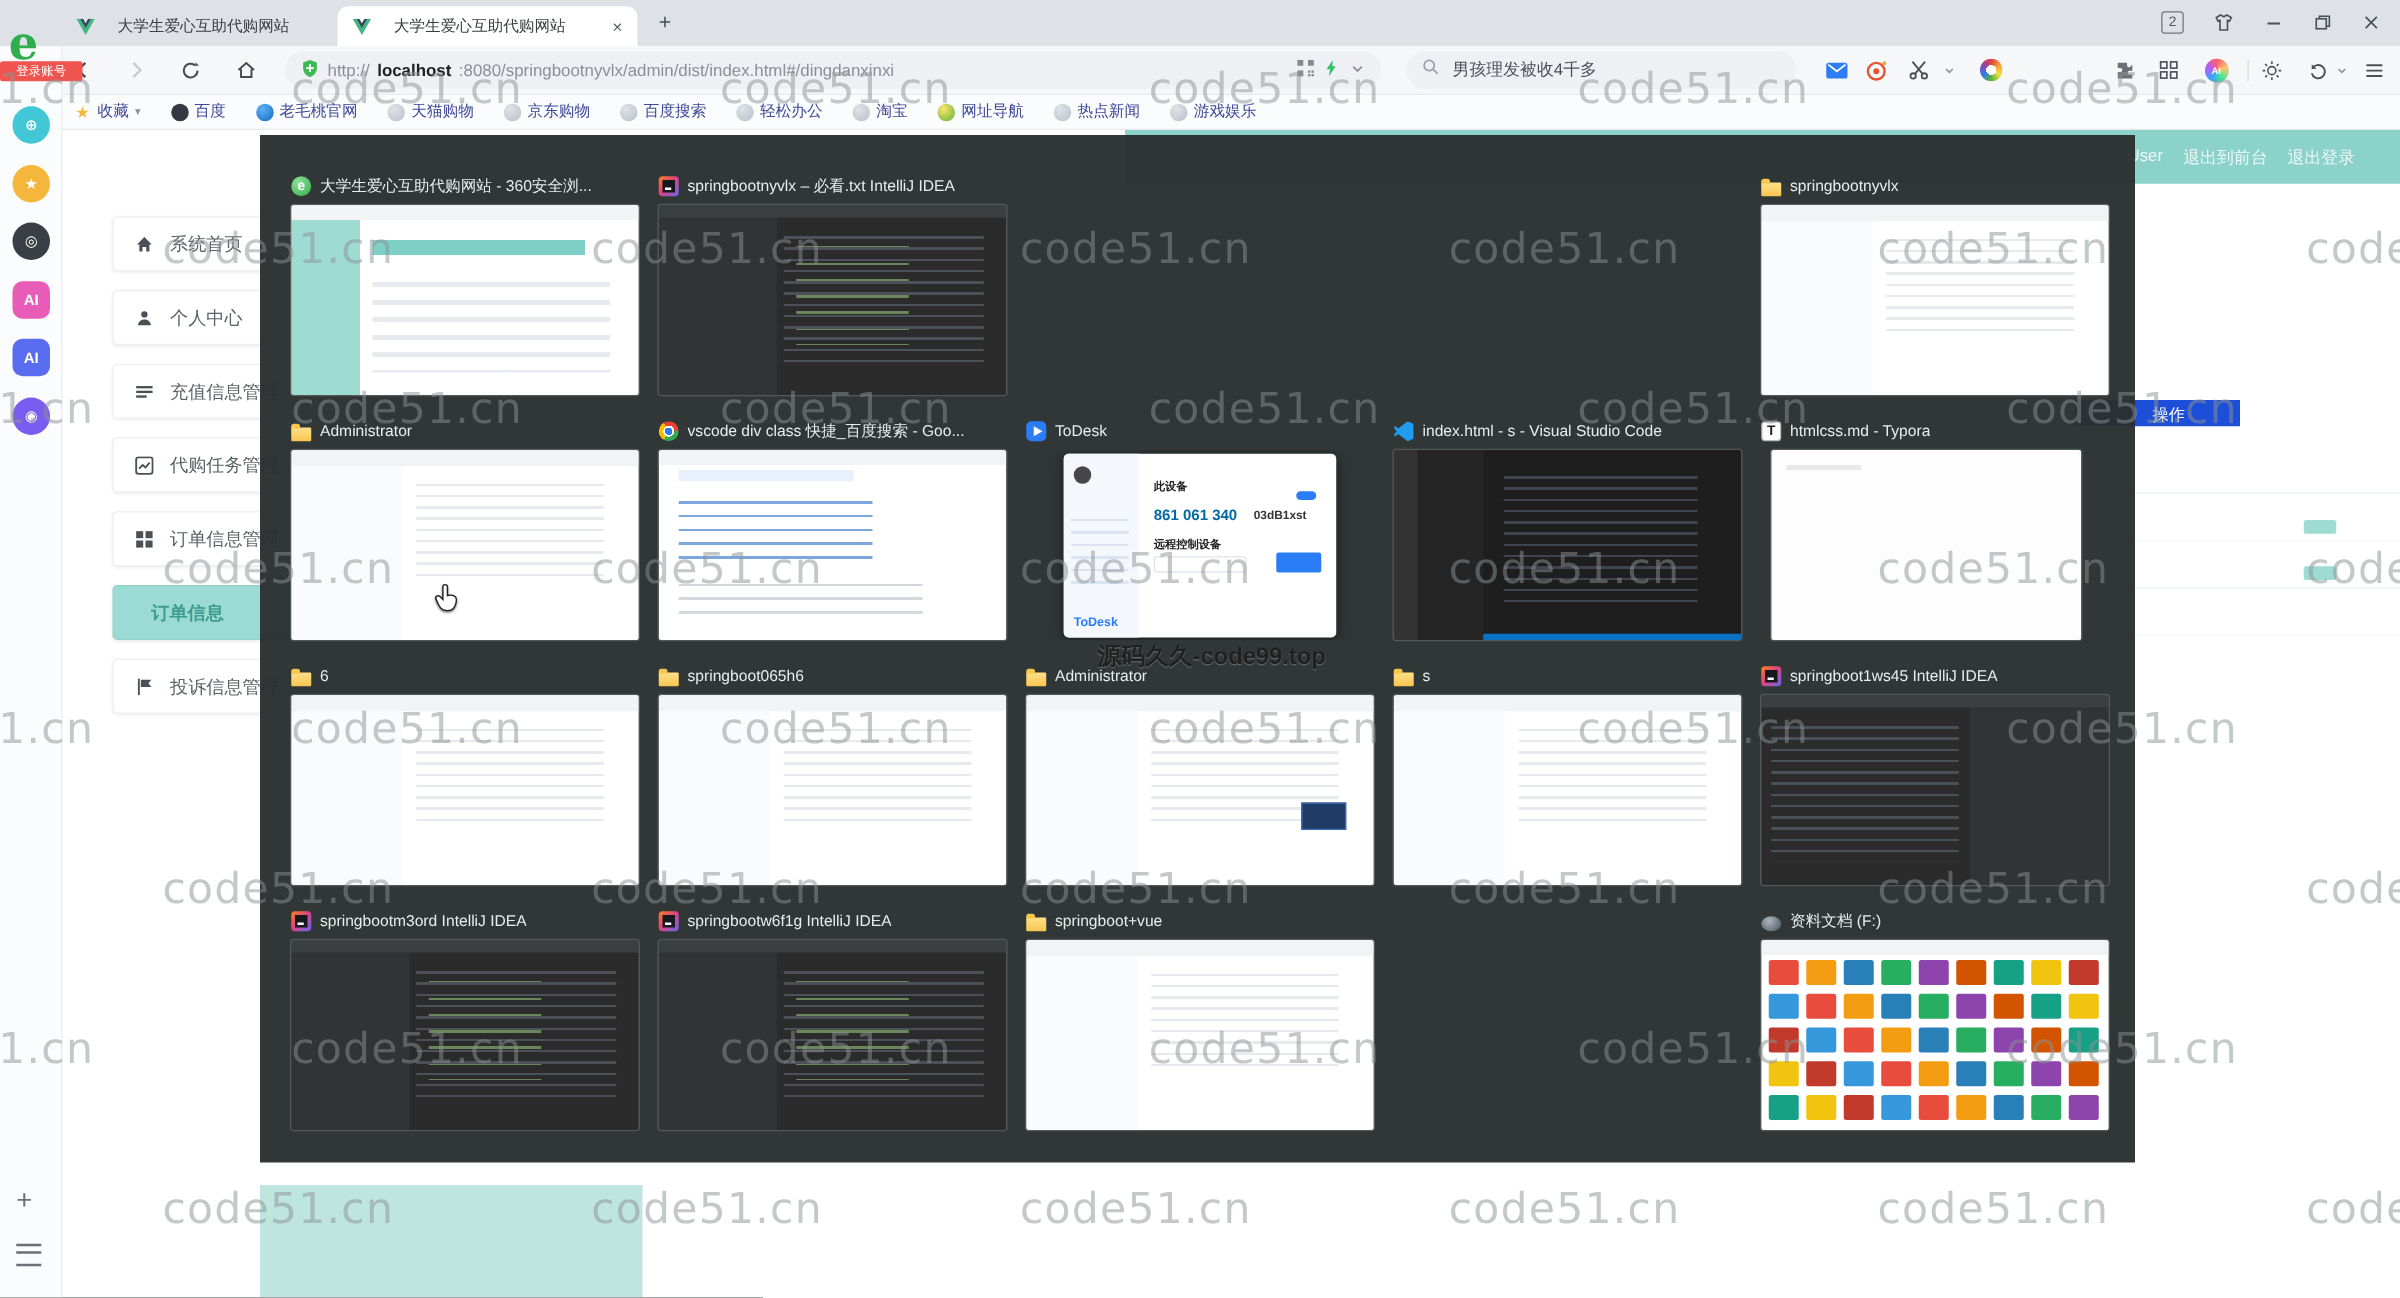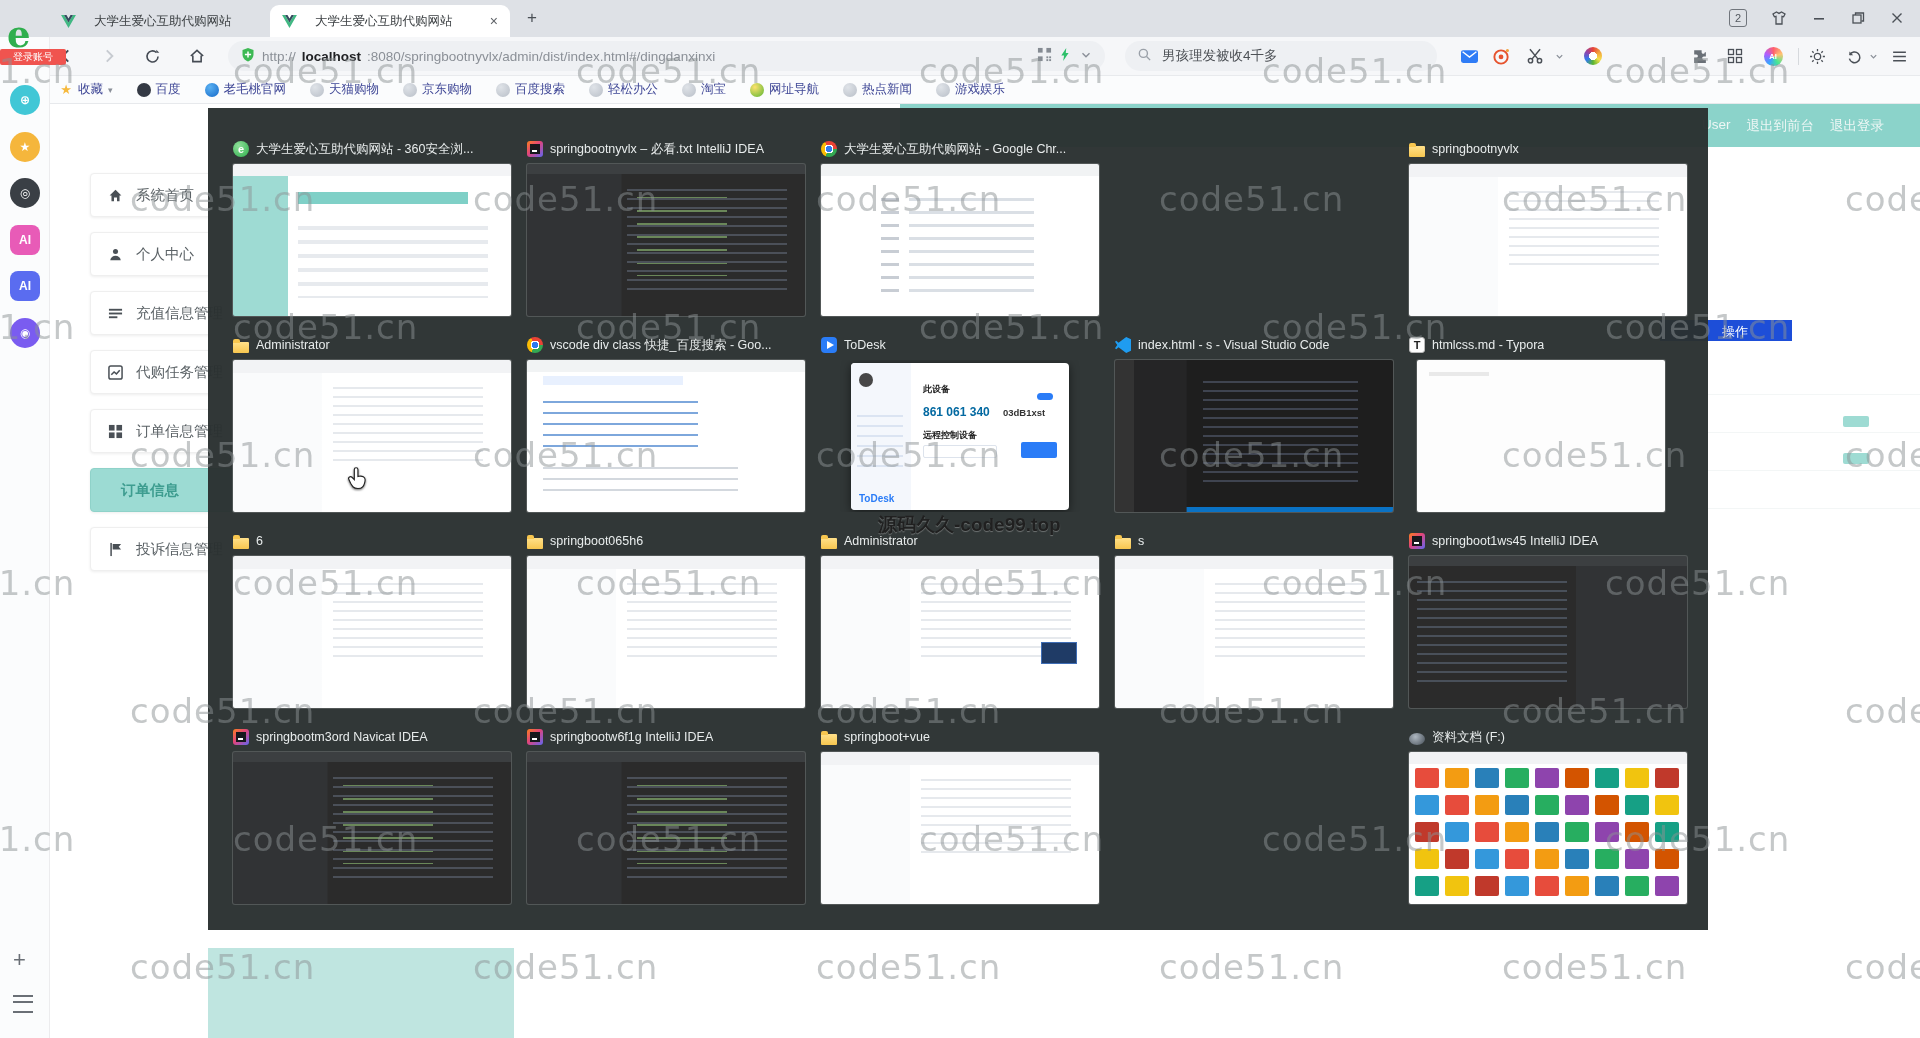--- a/index.html
+++ b/index.html
@@ -540,27 +540,20 @@
         </div>
         <div class="thumb t-admin"></div>
       </div>
       <div class="cell" style="left: 319px; top: 32px;">
         <div class="cell-title">
           <span class="wi wi-idea"></span>
           <span class="wt">springbootnyvlx – 必看.txt IntelliJ IDEA</span>
         </div>
         <div class="thumb t-ide"></div>
       </div>
-      <div class="cell" style="left: 613px; top: 32px;">
-        <div class="cell-title">
-          <span class="wi wi-chrome"></span>
-          <span class="wt">大学生爱心互助代购网站 - Google Chr...</span>
-        </div>
-        <div class="thumb t-weblist"></div>
-      </div>
       <div class="cell" style="left: 1201px; top: 32px;">
         <div class="cell-title">
           <span class="wi wi-folder"></span>
           <span class="wt">springbootnyvlx</span>
         </div>
         <div class="thumb t-explorer"></div>
       </div>
       <div class="cell" style="left: 25px; top: 228px;">
         <div class="cell-title">
           <span class="wi wi-folder"></span>
@@ -641,21 +634,21 @@
       <div class="cell" style="left: 1201px; top: 424px;">
         <div class="cell-title">
           <span class="wi wi-idea"></span>
           <span class="wt">springboot1ws45 IntelliJ IDEA</span>
         </div>
         <div class="thumb t-ide2"></div>
       </div>
       <div class="cell" style="left: 25px; top: 620px;">
         <div class="cell-title">
           <span class="wi wi-idea"></span>
-          <span class="wt">springbootm3ord Navicat IDEA</span>
+          <span class="wt">springbootm3ord IntelliJ IDEA</span>
         </div>
         <div class="thumb t-ide"></div>
       </div>
       <div class="cell" style="left: 319px; top: 620px;">
         <div class="cell-title">
           <span class="wi wi-idea"></span>
           <span class="wt">springbootw6f1g IntelliJ IDEA</span>
         </div>
         <div class="thumb t-ide"></div>
       </div>

